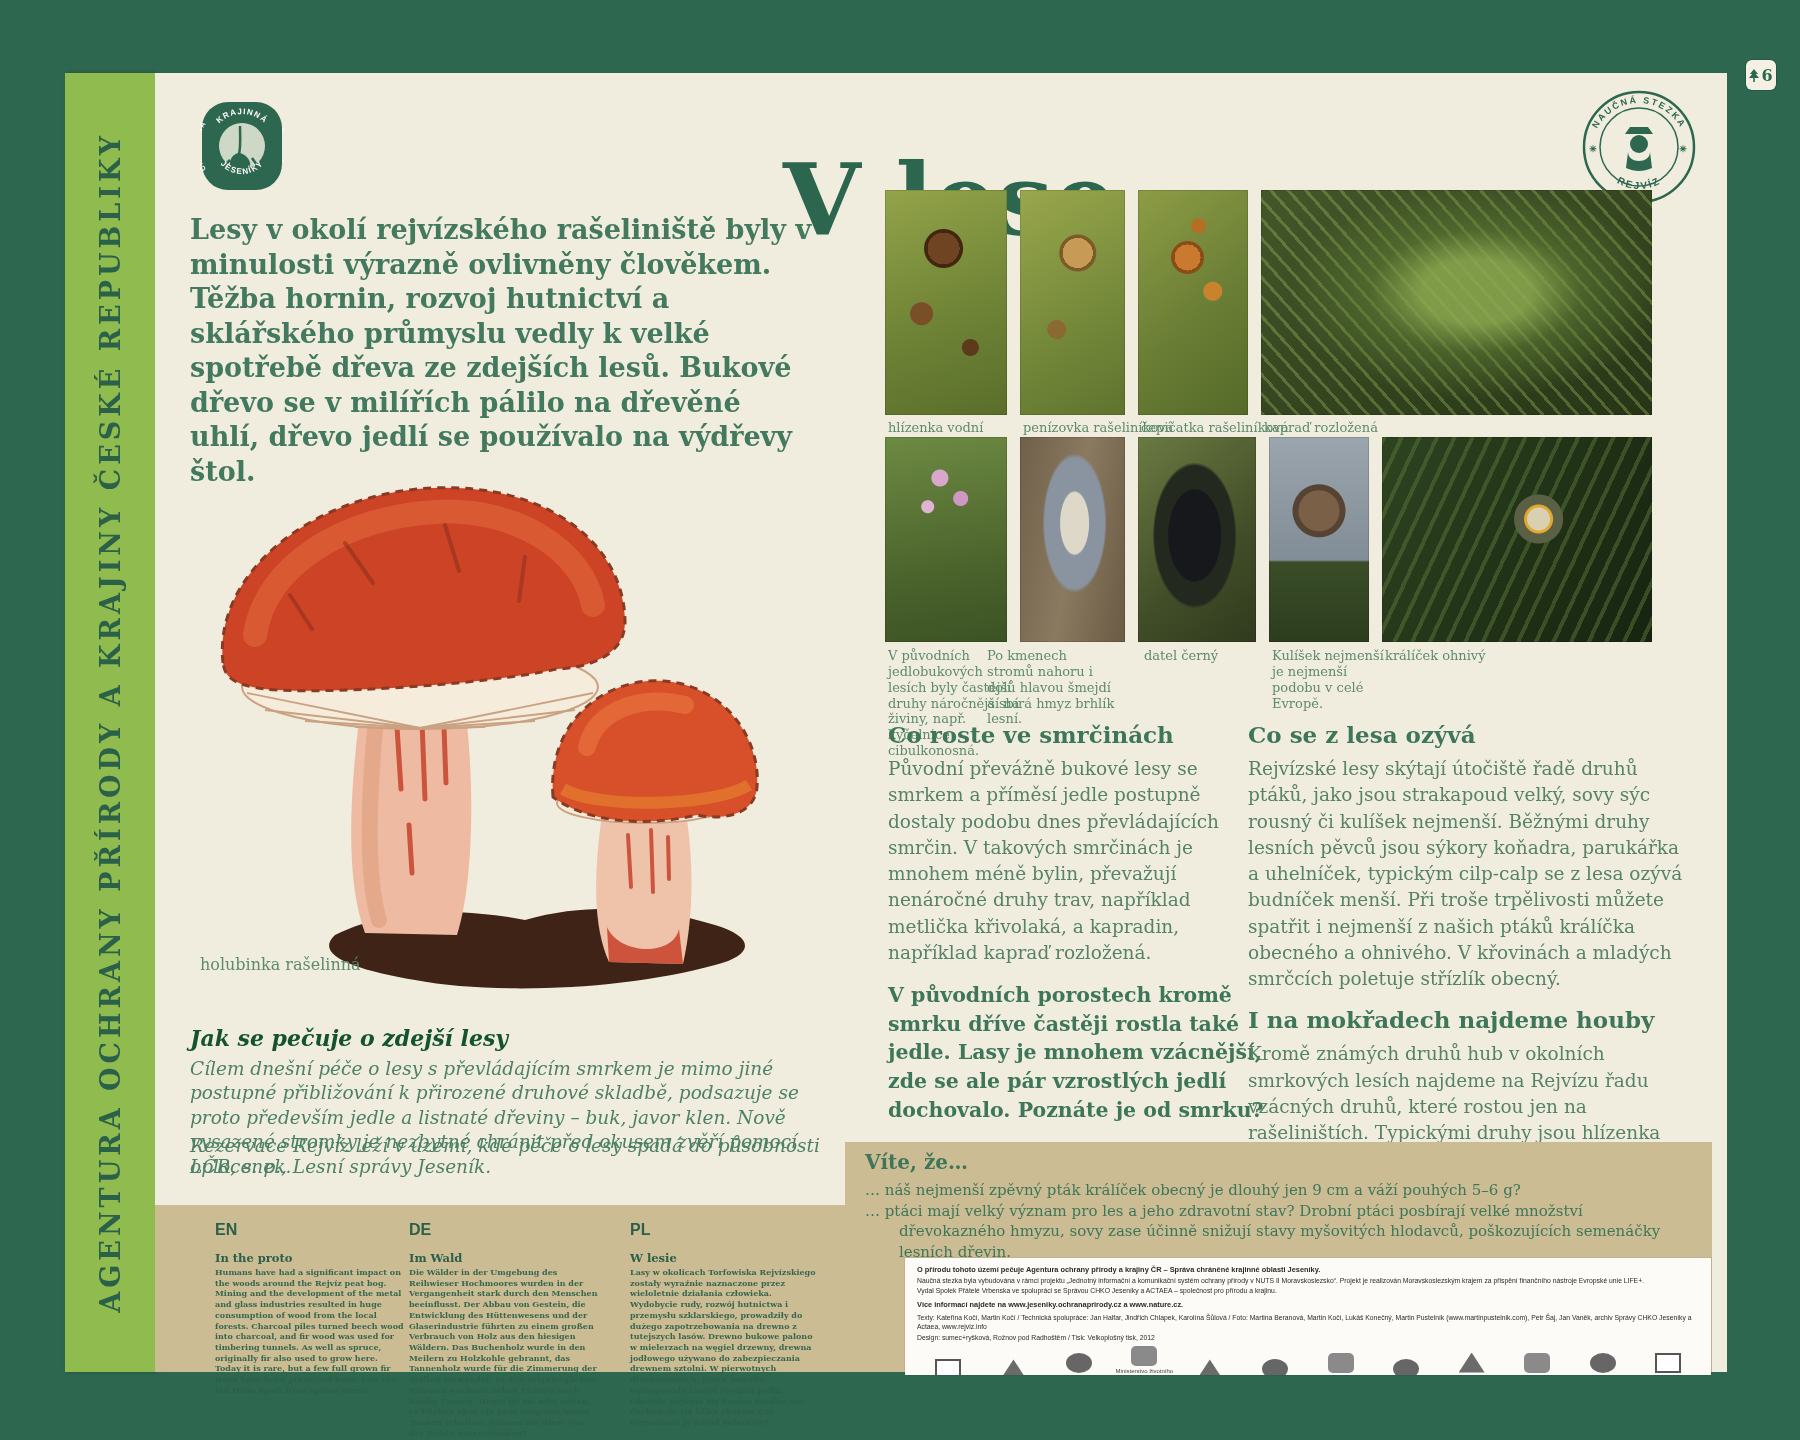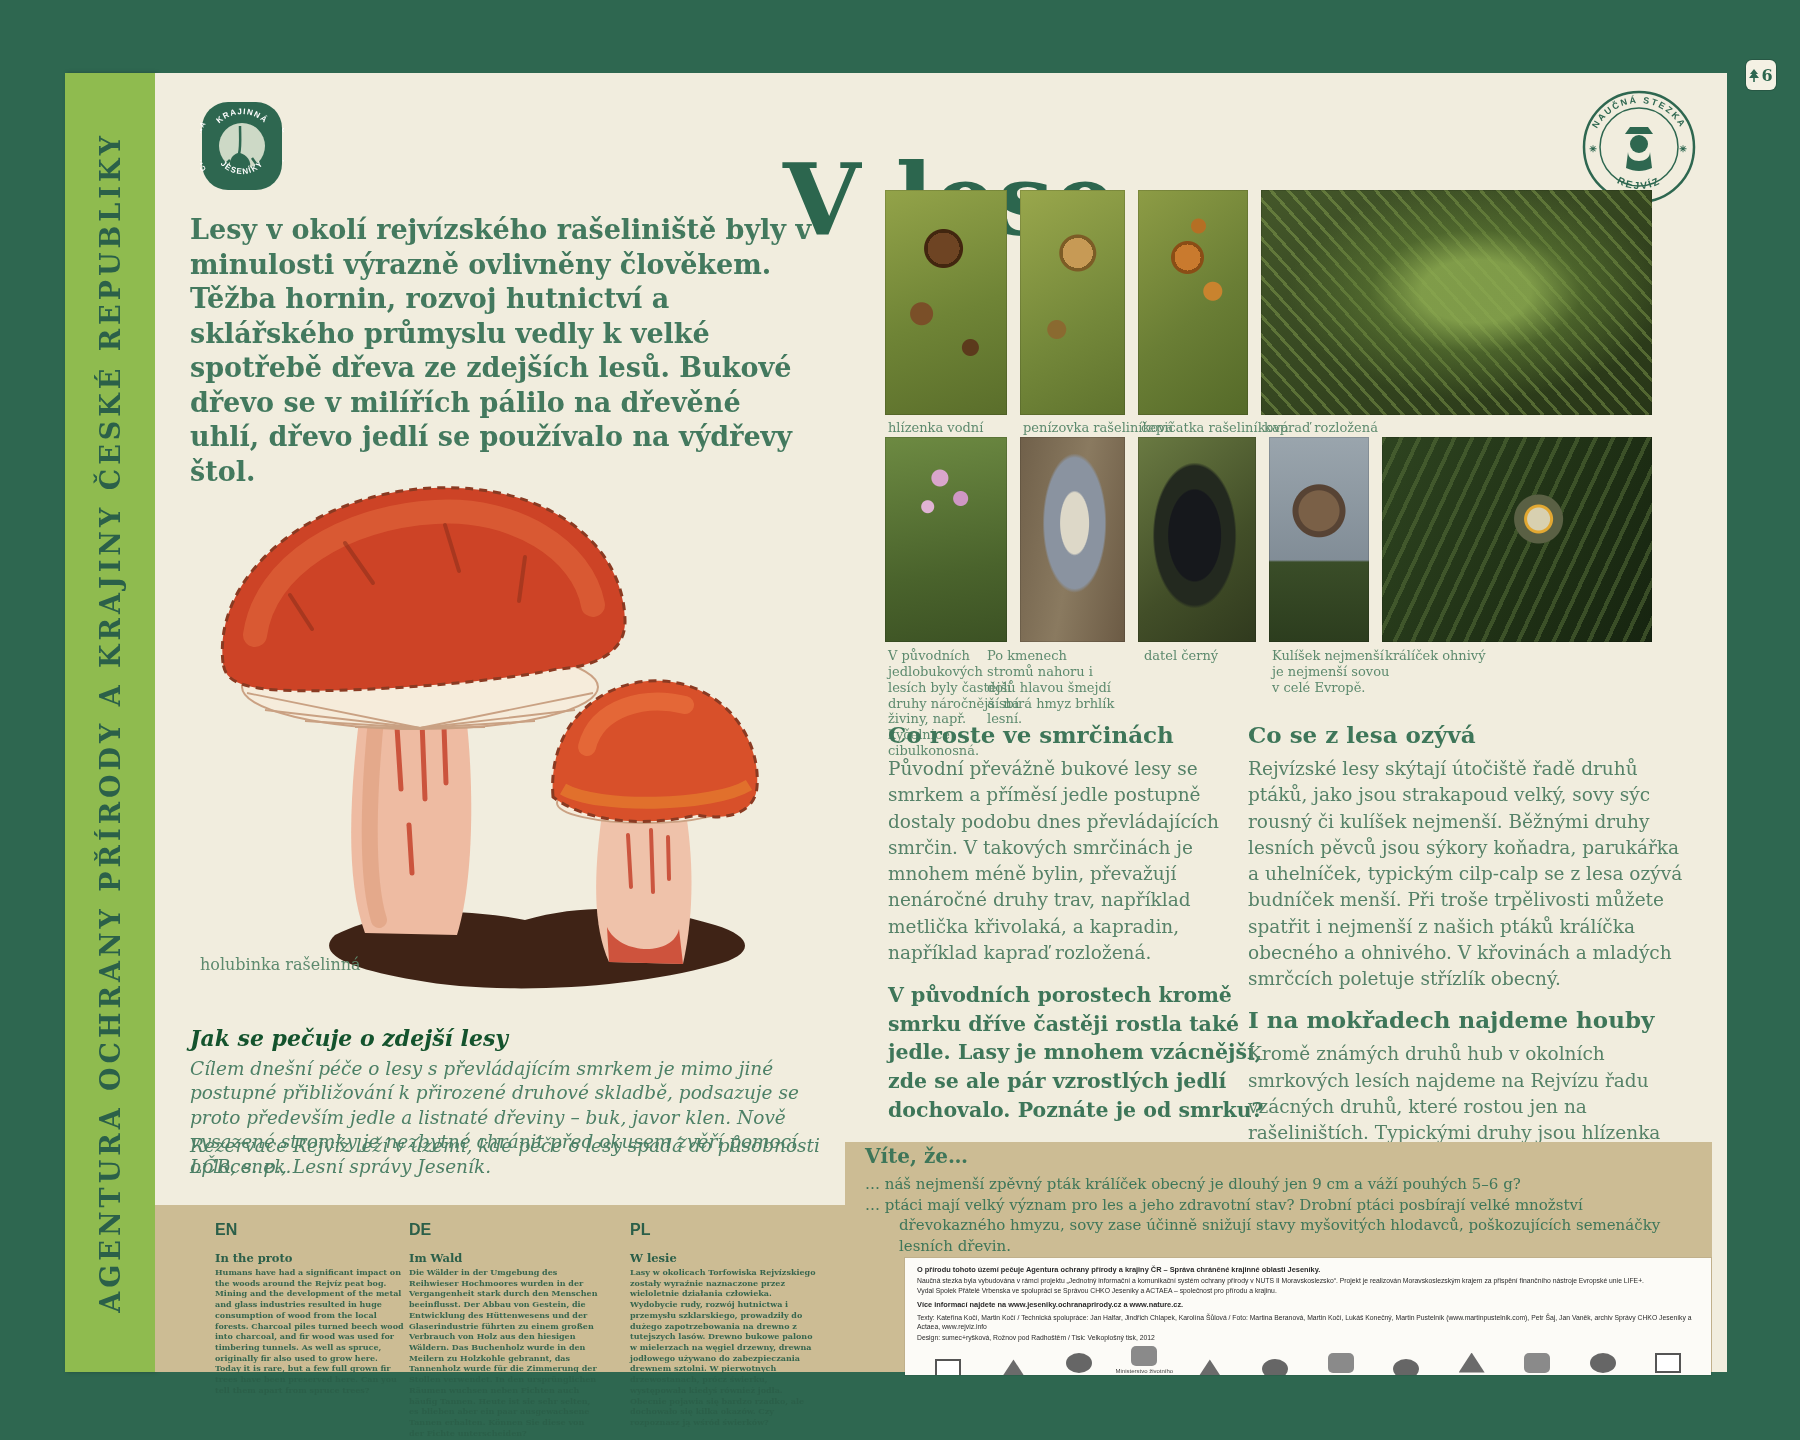--- a/index.html
+++ b/index.html
@@ -93,21 +93,21 @@
   .colhead{margin:0 0 8px 0;font-size:23px;font-weight:bold;color:#3e7659;}
   .colbody{margin:0;font-size:18.5px;line-height:1.42;color:#568268;}
   #col-smrciny{position:absolute;left:733px;top:648px;width:362px;}
   #col-ozyva{position:absolute;left:1093px;top:648px;width:445px;}
   #col-ozyva .colhead2{margin:14px 0 8px 0;font-size:23px;font-weight:bold;color:#3e7659;}
   #highlight{position:absolute;left:733px;top:908px;width:390px;font-size:20.5px;font-weight:bold;
              line-height:1.4;color:#3e7659;}
 
   
   #vite{position:absolute;left:690px;top:1069px;width:867px;height:230px;background:#ccbc94;}
-  #vite .inner{padding:2px 20px 0 20px;color:#3e7659;}
+  #vite .inner{padding:8px 20px 0 20px;color:#3e7659;}
   #vite h3{margin:0 0 6px 0;font-size:20px;}
   #vite .item{font-size:15px;line-height:1.38;padding-left:34px;text-indent:-34px;}
 
   
   #langs{position:absolute;left:0;top:1132px;width:690px;height:167px;background:#ccbc94;}
   .langcol{position:absolute;top:16px;width:190px;color:#2b5f49;}
   #lang-en{left:60px;} #lang-de{left:254px;} #lang-pl{left:475px;}
   .langcol .code{font-family:"Liberation Sans",sans-serif;font-weight:bold;font-size:16px;margin-bottom:12px;}
   .langcol .lh{font-weight:bold;font-size:11.5px;margin-bottom:2px;}
   .langcol .lb{font-size:8px;line-height:1.34;font-weight:bold;opacity:.92;}
@@ -255,21 +255,21 @@
     <div class="cap" id="c14">kapraď rozložená</div>
 
     <div class="ph" id="p21"></div>
     <div class="ph" id="p22"></div>
     <div class="ph" id="p23"></div>
     <div class="ph" id="p24"></div>
     <div class="ph" id="p25"></div>
     <div class="cap multi" id="c21">V původních jedlobukových lesích byly častější druhy náročnější na živiny, např. kyčelnice cibulkonosná.</div>
     <div class="cap multi" id="c22">Po kmenech stromů nahoru i dolů hlavou šmejdí a sbírá hmyz brhlík lesní.</div>
     <div class="cap" id="c23">datel černý</div>
-    <div class="cap multi" id="c24">Kulíšek nejmenší je nejmenší sovou v celé Evropě.</div>
+    <div class="cap multi" id="c24">Kulíšek nejmenší je nejmenší podobu v celé Evropě.</div>
     <div class="cap" id="c25">králíček ohnivý</div>
 
     <div id="col-smrciny">
       <h3 class="colhead">Co roste ve smrčinách</h3>
       <p class="colbody">Původní převážně bukové lesy se smrkem a příměsí jedle postupně dostaly podobu dnes převládajících smrčin. V takových smrčinách je mnohem méně bylin, převažují nenáročné druhy trav, například metlička křivolaká, a kapradin, například kapraď rozložená.</p>
     </div>
 
     <div id="highlight">V původních porostech kromě smrku dříve častěji rostla také jedle. Lasy je mnohem vzácnější, zde se ale pár vzrostlých jedlí dochovalo. Poznáte je od smrku?</div>
 
     <div id="col-ozyva">

